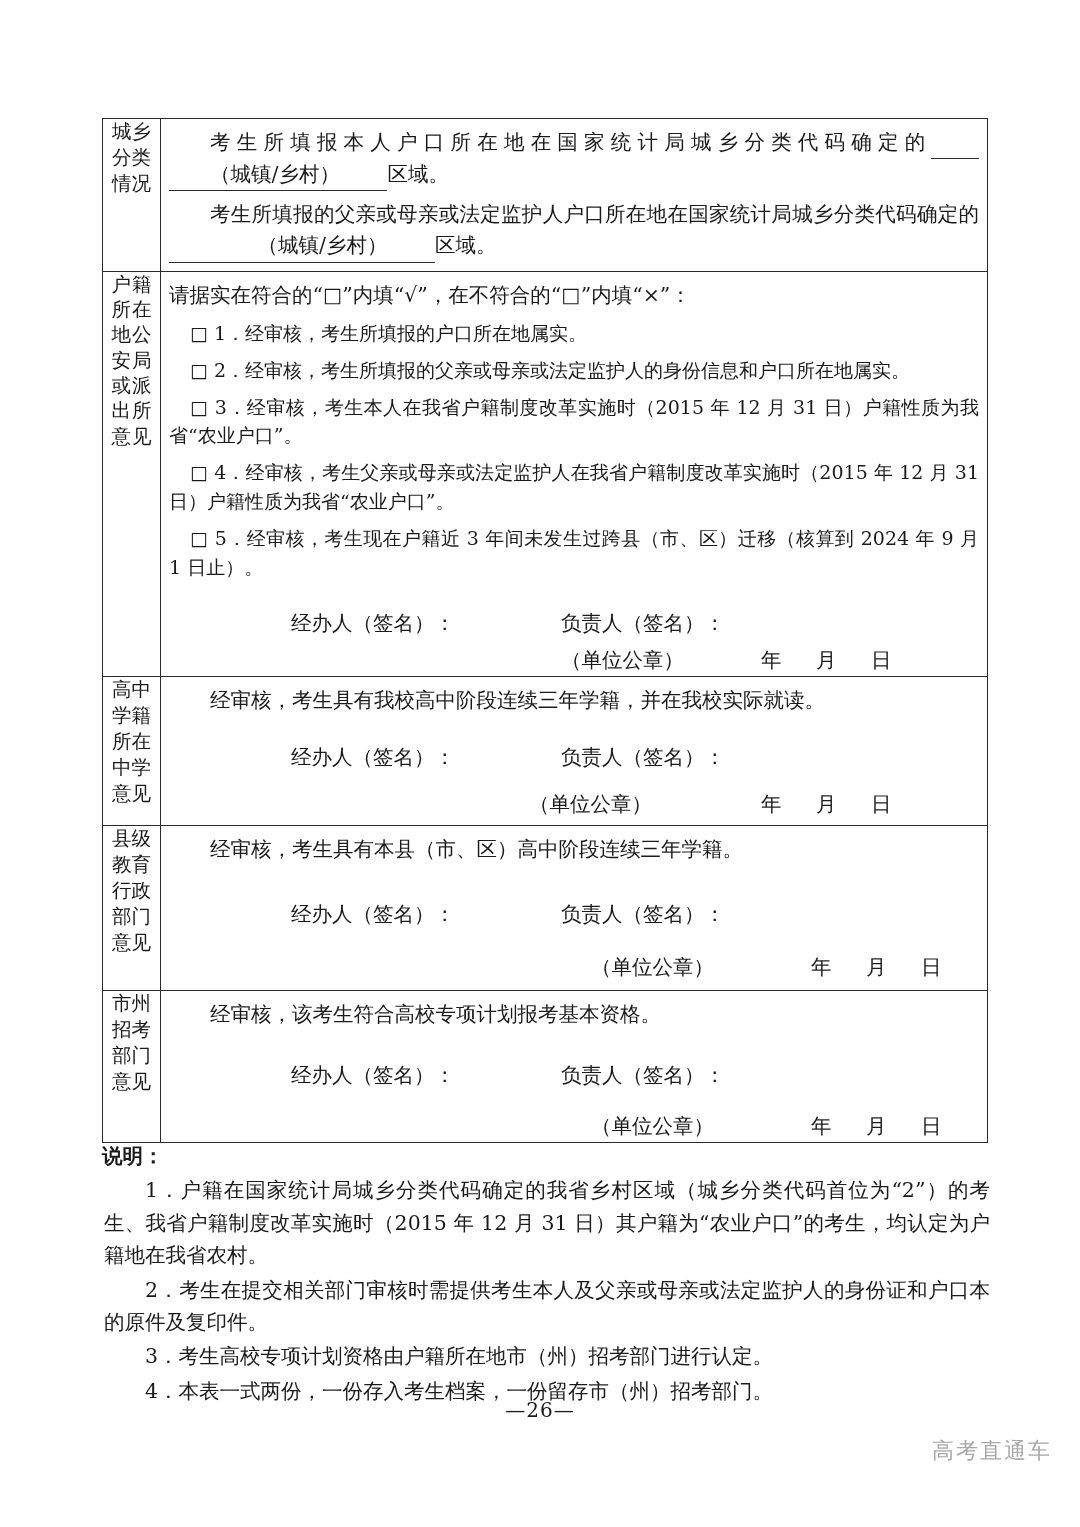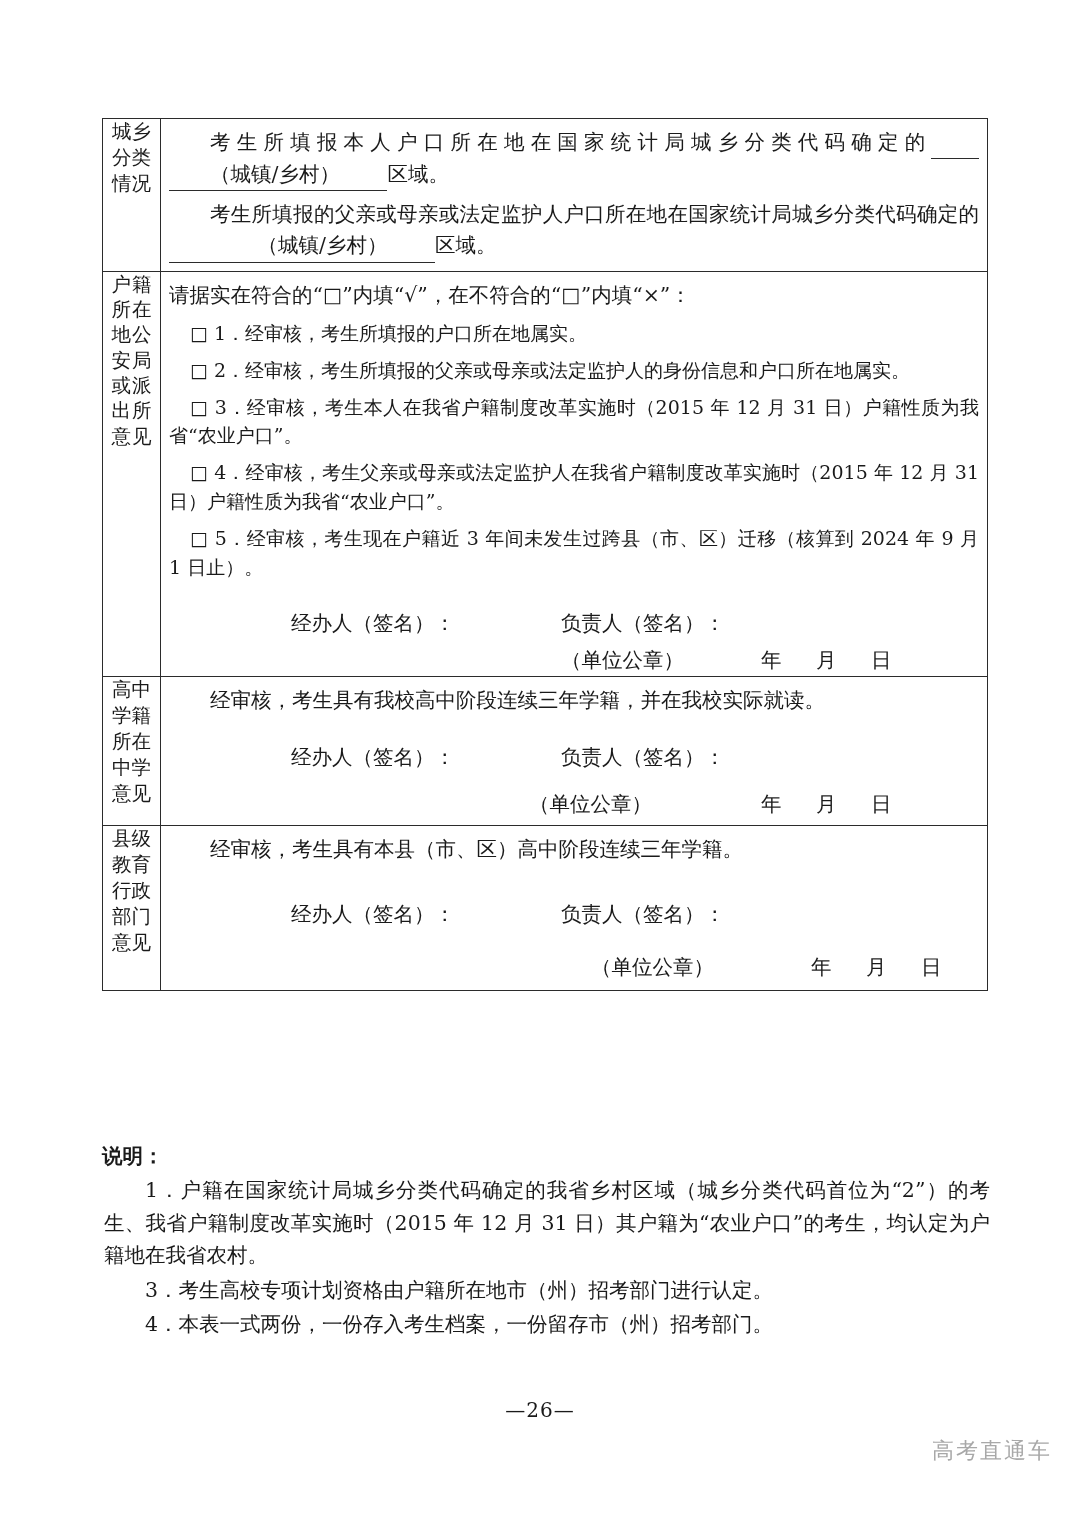--- a/index.html
+++ b/index.html
@@ -284,27 +284,51 @@
               <span class="sig-b">负责人（签名）：</span>
             </div>
             <div class="seal-line" style="margin-top:22px">
               <span class="seal-a" style="left:430px">（单位公章）</span>
               <span class="seal-ymd" style="left:650px">年  月  日</span>
             </div>
           </div>
         </td>
       </tr>
 
+      <tr>
+        <td class="label-cell">
+          <div class="vlabel-single">
+            <div>市州</div>
+            <div>招考</div>
+            <div>部门</div>
+            <div>意见</div>
+          </div>
+        </td>
+        <td class="body-cell" style="height:148px">
+          <p class="para indent2">经审核，该考生符合高校专项计划报考基本资格。</p>
+          <div class="sig-wrap" style="margin-top:30px">
+            <div class="sig-line">
+              <span class="sig-a">经办人（签名）：</span>
+              <span class="sig-b">负责人（签名）：</span>
+            </div>
+            <div class="seal-line" style="margin-top:20px">
+              <span class="seal-a" style="left:430px">（单位公章）</span>
+              <span class="seal-ymd" style="left:650px">年  月  日</span>
+            </div>
+          </div>
+        </td>
+      </tr>
 
     </tbody>
   </table>
 
   <div class="notes">
     <p class="notes-title">说明：</p>
     <p class="note-item">1．户籍在国家统计局城乡分类代码确定的我省乡村区域（城乡分类代码首位为“2”）的考生、我省户籍制度改革实施时（2015 年 12 月 31 日）其户籍为“农业户口”的考生，均认定为户籍地在我省农村。</p>
+    <p class="note-item">2．考生在提交相关部门审核时需提供考生本人及父亲或母亲或法定监护人的身份证和户口本的原件及复印件。</p>
     <p class="note-item">3．考生高校专项计划资格由户籍所在地市（州）招考部门进行认定。</p>
     <p class="note-item">4．本表一式两份，一份存入考生档案，一份留存市（州）招考部门。</p>
   </div>
 
   <div class="page-number">—26—</div>
   <div class="watermark">高考直通车</div>
 
 </div>
 
 </body></html>

